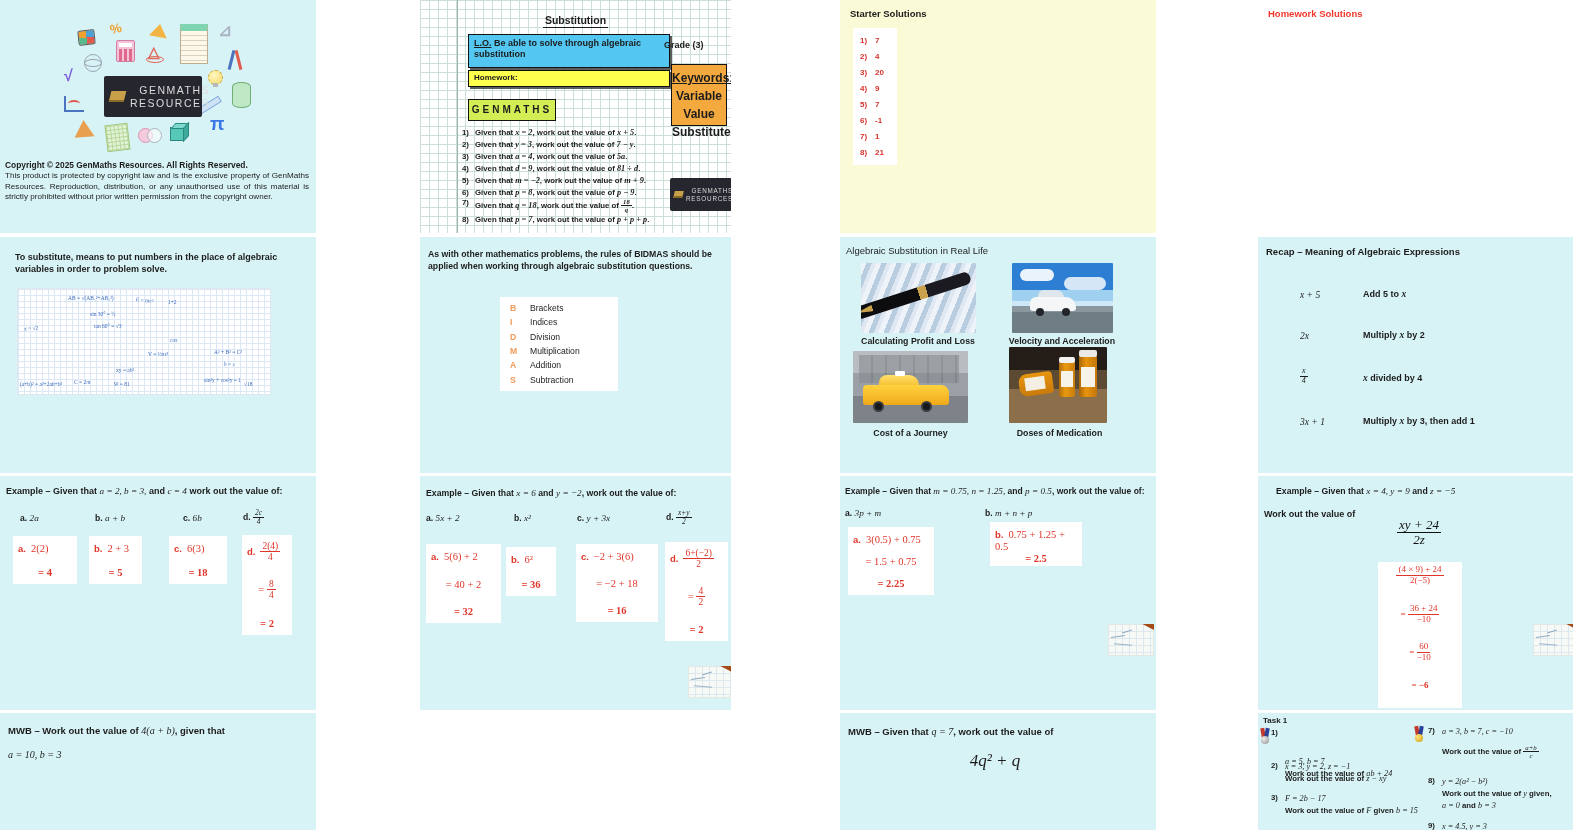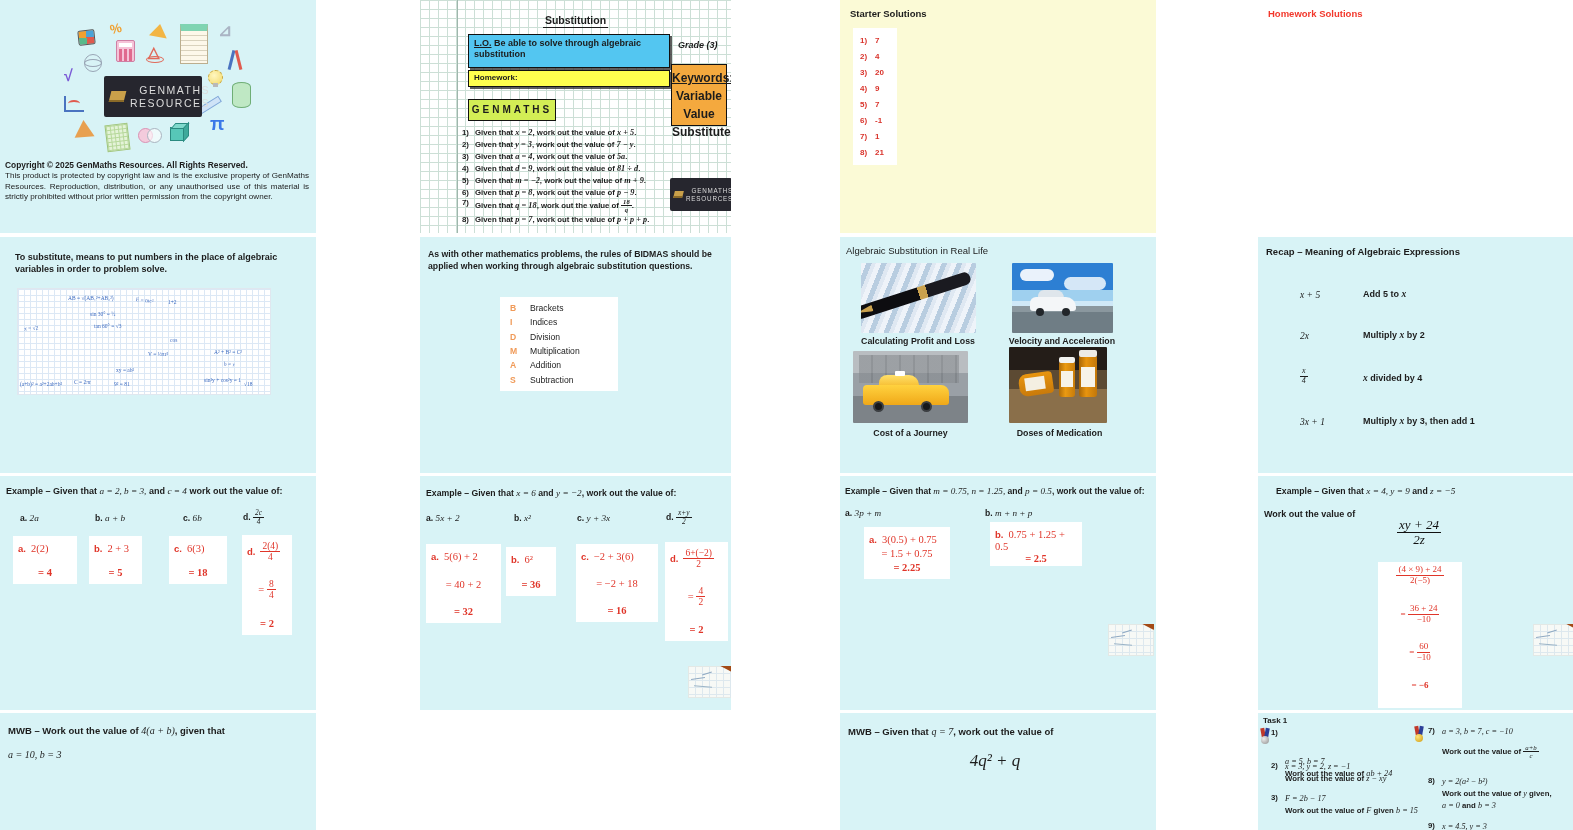--- a/index.html
+++ b/index.html
@@ -104,21 +104,21 @@
   .mwb-line{position:absolute;font-size:9.5px;}
   .mwb-line .m{font-size:10px;}
 
   
   .paper{background:#ffffff;background-image:linear-gradient(#ccdfd6 1px,transparent 1px),linear-gradient(90deg,#ccdfd6 1px,transparent 1px);background-size:9px 9px;}
   .marginline{position:absolute;left:37px;top:0;width:1px;height:100%;background:#9fb6ac;}
   .slidetitle{position:absolute;left:0;top:14px;width:100%;text-align:center;font-size:10.5px;font-weight:bold;}
   .slidetitle span{border-bottom:1px solid #1c1c1c;padding:0 2px 1px;}
   .lobox{position:absolute;left:48px;top:34px;width:202px;height:34px;background:#53c6f1;border:1.4px solid #111;box-shadow:2px 2px 0 rgba(40,40,40,.75);box-sizing:border-box;padding:3px 5px;font-size:9px;font-weight:bold;line-height:1.25;}
   .lo-label{text-decoration:underline;}
-  .gradelbl{position:absolute;left:258px;top:40px;font-size:9px;font-weight:bold;font-style:italic;}
+  .gradelbl{position:absolute;left:244px;top:40px;font-size:9px;font-weight:bold;}
   .hwbox{position:absolute;left:48px;top:70px;width:202px;height:17px;background:#ffff4e;border:1.4px solid #111;box-shadow:2px 2px 0 rgba(40,40,40,.75);box-sizing:border-box;padding:2px 5px;font-size:8px;font-weight:bold;}
   .kwbox{position:absolute;left:251px;top:64px;width:56px;height:62px;background:#f4a93e;border:1.4px solid #111;box-sizing:border-box;text-align:center;font-size:12px;font-weight:bold;padding-top:4px;line-height:1.5;}
   .kwbox .kwh{text-decoration:underline;display:block;}
   .kwbox span{display:block;}
   .starterbox{position:absolute;left:48px;top:99px;width:88px;height:22px;background:#d3ee55;border:1.4px solid #111;box-sizing:border-box;text-align:center;font-size:10px;font-weight:bold;letter-spacing:3px;line-height:19px;}
   .starterq{position:absolute;display:flex;font-size:7.8px;font-weight:bold;line-height:1.2;}
   .starterq .qnum{width:13px;flex:0 0 auto;}
   .starterq .m{font-size:8.3px;}
   .starterq .frac{font-size:6.6px;}
   .minilogo{left:250px;top:178px;width:62px;height:33px;padding:3px 4px;position:absolute;}
@@ -523,21 +523,21 @@
         <i class="b1"></i>
         <i class="b1l"></i>
       </div>
     <div class="caption" style="left:152px;top:191px;width:135px;">Doses of Medication</div>
   </div>
 
   <div class="slide bg-cyan" style="left:840px;top:476px;width:316px;height:234px;">
     <div class="extitle" style="left:5px;top:10px;width:306px;font-size:8.5px;"><span class="b">Example – Given that </span><span class="m">m = 0.75, n = 1.25,</span><span class="b"> and </span><span class="m">p = 0.5</span><span class="b">, work out the value of:</span></div>
     <div class="qrow-item" style="left:5px;top:32px;"><span class="b">a. </span><span class="m">3p + m</span></div>
     <div class="qrow-item" style="left:145px;top:32px;"><span class="b">b. </span><span class="m">m + n + p</span></div>
-    <div class="ansbox" style="left:24px;top:51px;width:86px;height:52px;">
+    <div class="ansbox" style="left:8px;top:51px;width:86px;height:68px;">
       <div class="line1"><span class="b lbl">a.</span><span class="n">3(0.5) + 0.75</span></div>
       <div class="midline"><span class="n">= 1.5 + 0.75</span></div>
       <div class="resline"><span class="sb">= 2.25</span></div>
     </div>
     <div class="ansbox" style="left:150px;top:46px;width:92px;height:44px;">
       <div class="line1"><span class="b lbl">b.</span><span class="n">0.75 + 1.25 + 0.5</span></div>
       <div class="resline"><span class="sb">= 2.5</span></div>
     </div>
     <div class="pencilimg" style="left:268px;top:148px;width:46px;height:32px;">
       <i class="s1"></i>

